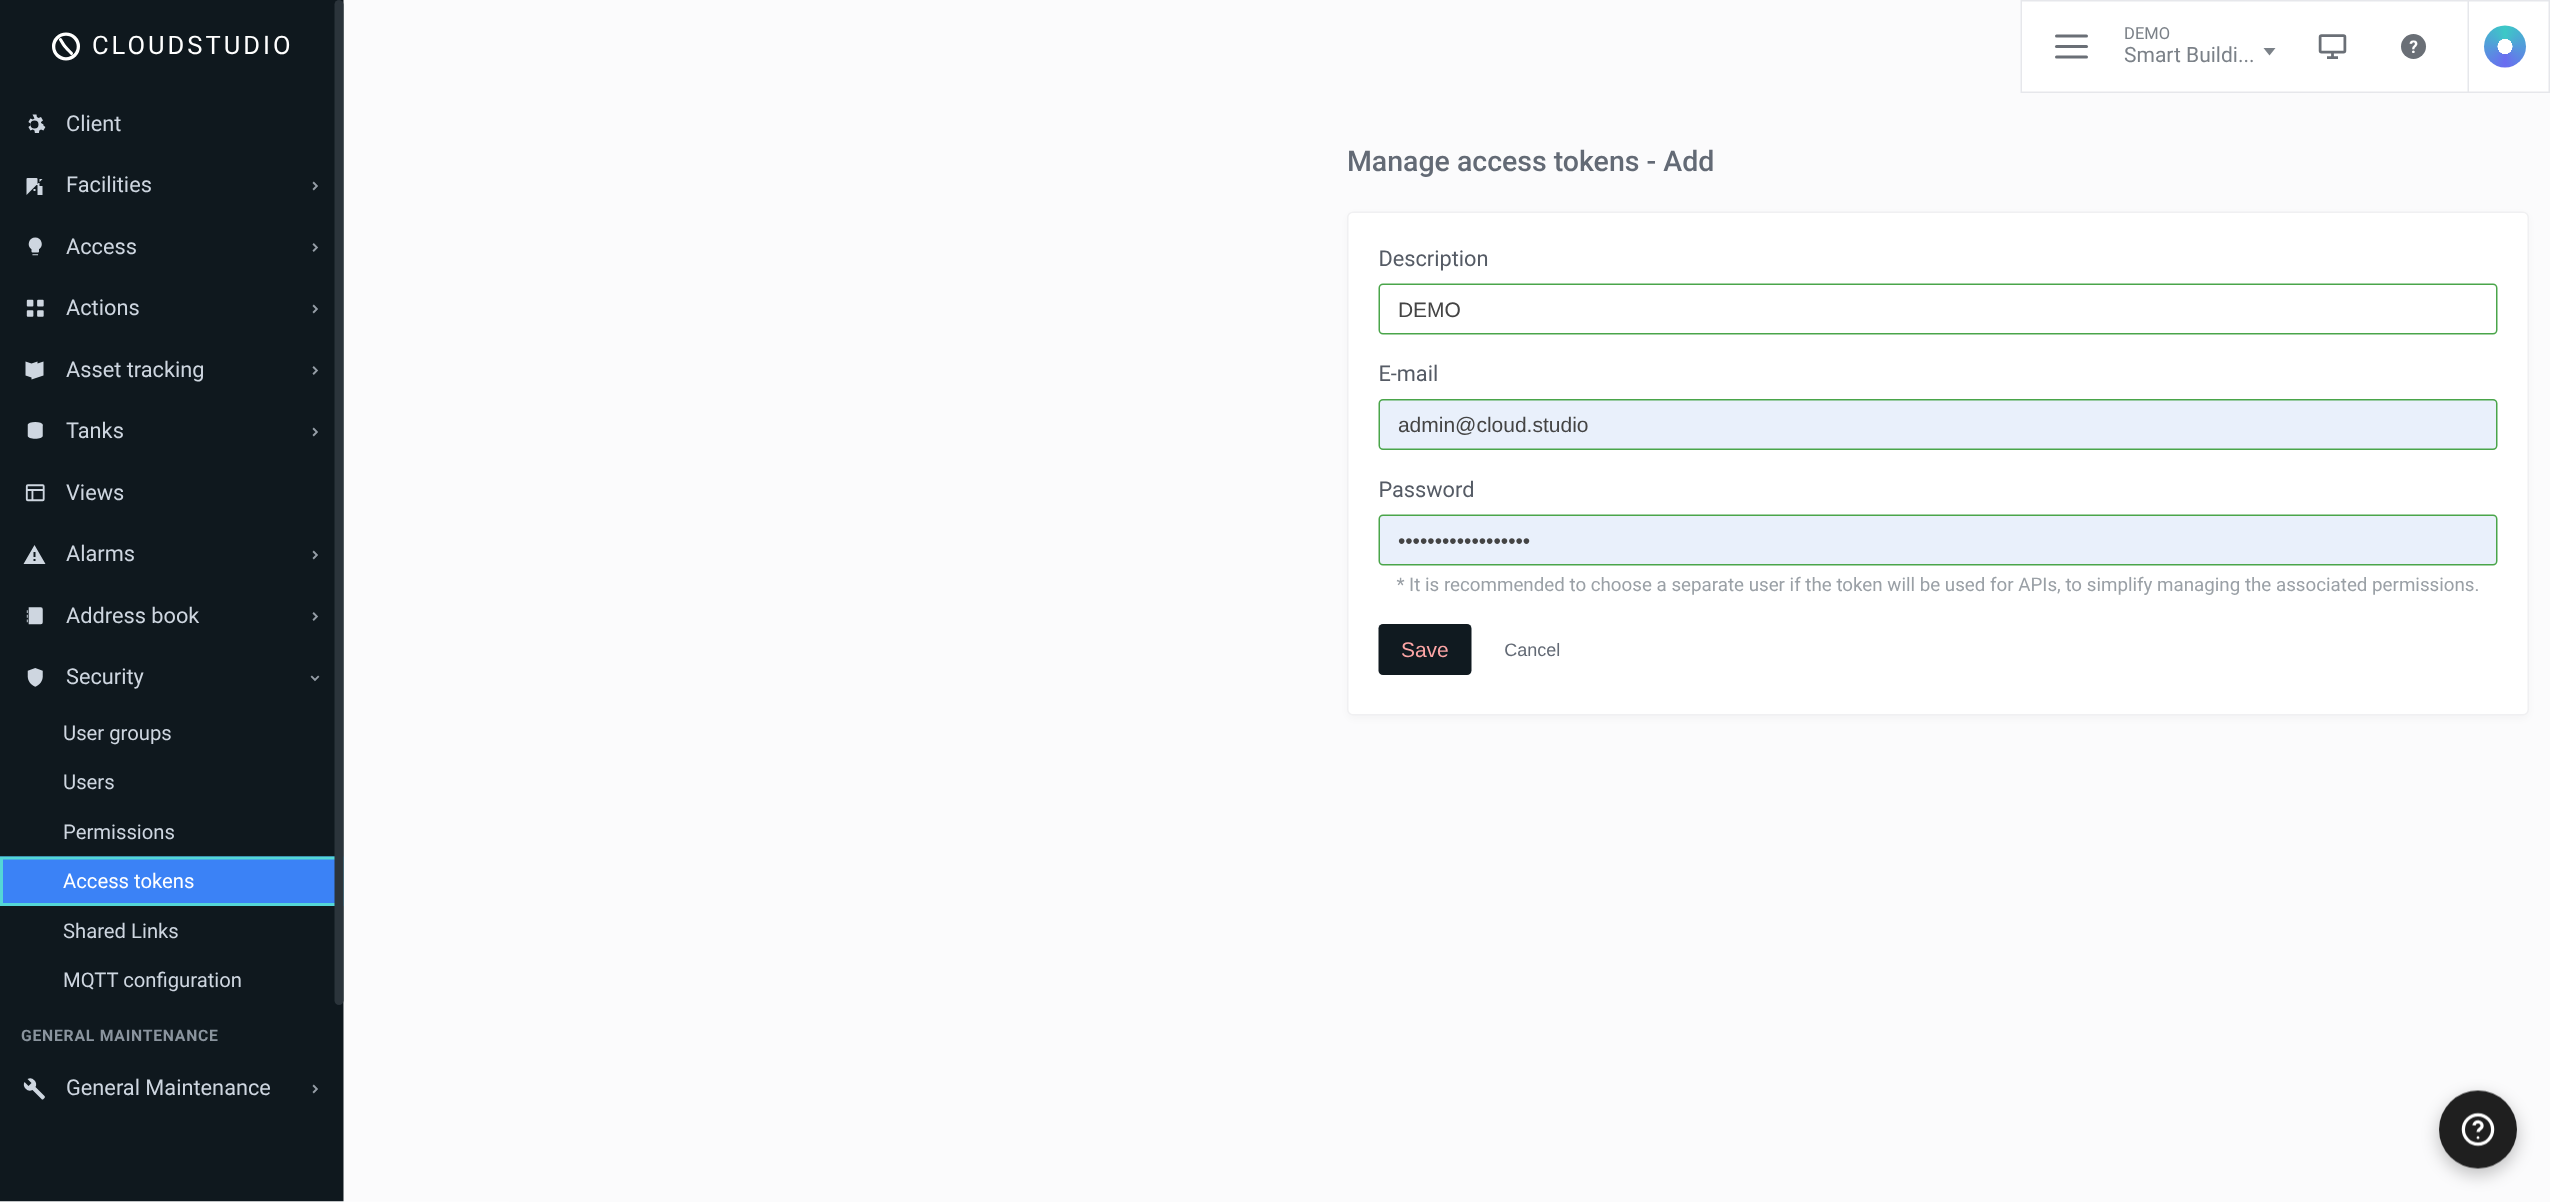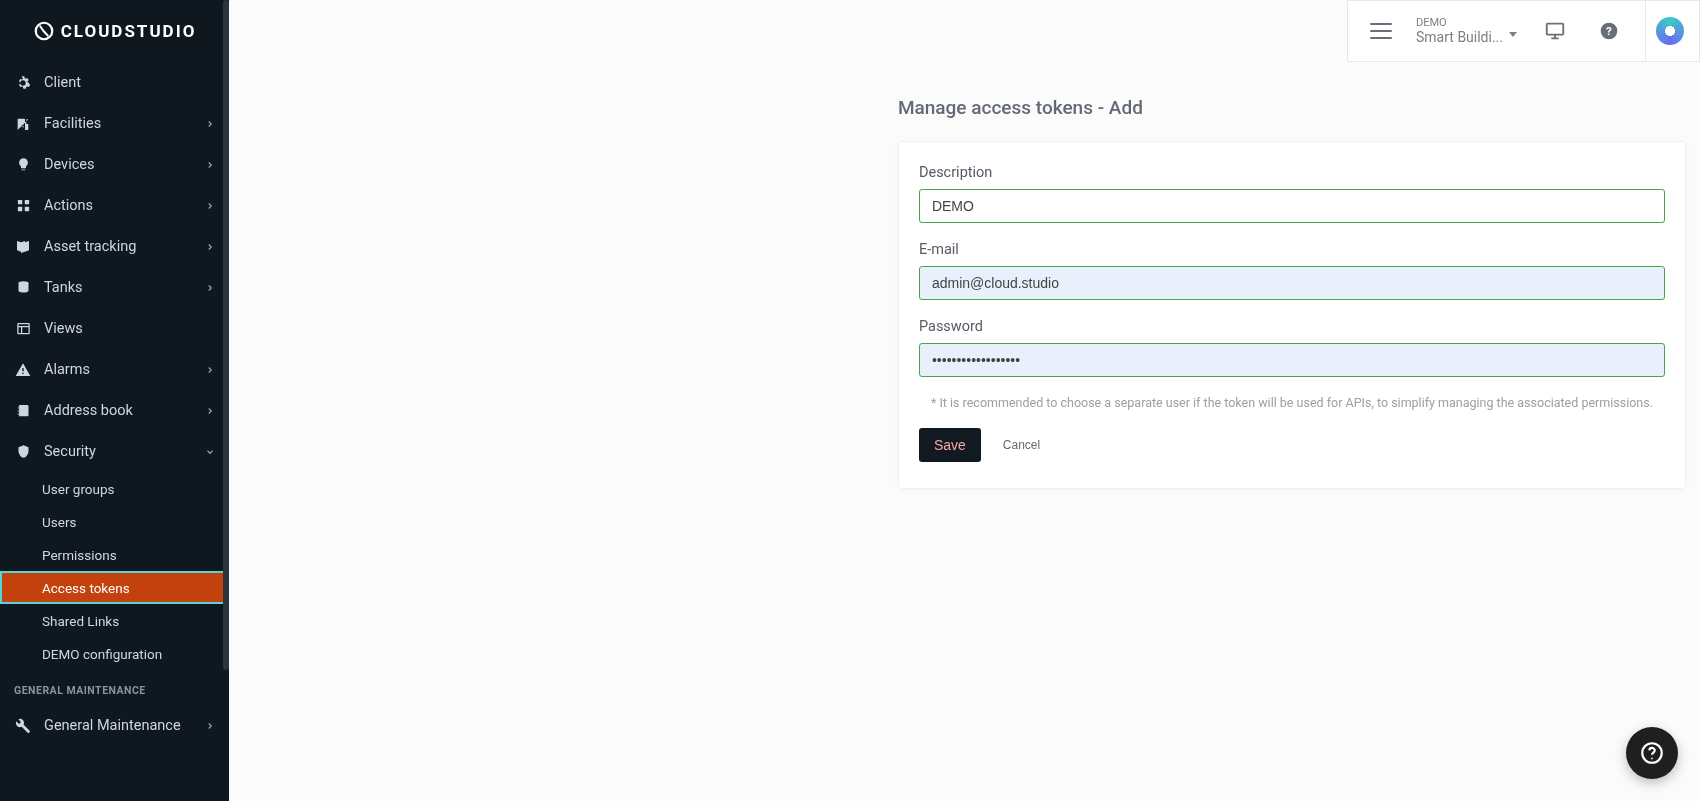--- a/index.html
+++ b/index.html
@@ -17,27 +17,27 @@
   *{box-sizing:border-box;}
   html,body{margin:0;padding:0;height:100%;font-family:-apple-system,BlinkMacSystemFont,"Segoe UI",Roboto,Arial,sans-serif;font-size:14px;color:var(--text);}
   body{display:flex;min-height:801px;width:1700px;overflow:hidden;}
 
   
   .sidebar{width:229px;background:var(--sidebar-bg);color:var(--sidebar-text);display:flex;flex-direction:column;position:relative;flex-shrink:0;}
   .sidebar-scroll-track{position:absolute;top:0;right:0;width:6px;height:100%;}
   .sidebar-scroll-thumb{position:absolute;top:0;right:0;width:6px;height:670px;background:#2b343b;border-radius:3px;}
   .logo{display:flex;align-items:center;justify-content:center;height:62px;gap:6px;}
   .logo svg{flex-shrink:0;}
-  .logo-text{font-weight:700;font-size:17px;letter-spacing:2px;color:#fff;}
+  .logo-text{font-weight:400;font-size:17px;letter-spacing:2px;color:#fff;}
   .nav{flex:1;overflow:hidden;}
   .nav-item{display:flex;align-items:center;height:41px;padding:0 14px 0 14px;cursor:pointer;font-size:14.5px;color:var(--sidebar-text);position:relative;}
   .nav-item .icon{width:18px;height:18px;margin-right:12px;flex-shrink:0;display:flex;align-items:center;justify-content:center;}
   .nav-item .chev{position:absolute;right:14px;top:50%;transform:translateY(-50%);opacity:.7;}
   .nav-sub{padding-left:42px;height:33px;display:flex;align-items:center;font-size:13.5px;color:var(--sidebar-text);cursor:pointer;}
-  .nav-sub.active{outline:2px solid var(--accent-teal);outline-offset:-2px;background:#c2410c;color:#fff;}
+  .nav-sub.active{outline:2px solid var(--accent-teal);outline-offset:-2px;background:#3b82f6;color:#fff;}
   .nav-section-label{padding:14px 14px 8px;font-size:10.5px;letter-spacing:.5px;font-weight:700;color:var(--sidebar-dim);}
 
   
   .main{flex:1;display:flex;flex-direction:column;background:var(--main-bg);min-width:0;align-items:flex-end;}
   .topbar{height:62px;background:#fff;border:1px solid var(--border);display:flex;align-items:center;padding:0 6px 0 18px;gap:10px;}
   .hamburger{width:30px;height:30px;display:flex;flex-direction:column;justify-content:center;gap:5px;cursor:pointer;padding:4px;}
   .hamburger span{height:2px;background:#6a6f76;border-radius:1px;}
   .topbar-spacer{flex:1;}
   .tenant{display:flex;flex-direction:column;align-items:flex-start;margin-right:4px;line-height:1.15;max-width:105px;cursor:pointer;}
   .tenant-top{font-size:11px;color:#7b8188;}
@@ -106,21 +106,21 @@
           </svg>
       </span>
     </div>
 
     <div class="nav-item">
       <span class="icon">
         <svg width="15" height="15" viewBox="0 0 24 24" fill="currentColor">
             <path d="M9 21h6v-1H9v1zm3-19a7 7 0 00-4 12.7V17a1 1 0 001 1h6a1 1 0 001-1v-2.3A7 7 0 0012 2z"></path>
           </svg>
       </span>
-      <span>Devices</span>
+      <span>Access</span>
       <span class="chev">
         <svg width="10" height="10" viewBox="0 0 24 24" fill="none" stroke="currentColor" stroke-width="3">
             <path d="M9 6l6 6-6 6"></path>
           </svg>
       </span>
     </div>
 
     <div class="nav-item">
       <span class="icon">
         <svg width="15" height="15" viewBox="0 0 24 24" fill="currentColor">
@@ -228,21 +228,21 @@
     <div class="nav-sub">
         <span>Permissions</span>
       </div>
     <div class="nav-sub active">
         <span>Access tokens</span>
       </div>
     <div class="nav-sub">
         <span>Shared Links</span>
       </div>
     <div class="nav-sub">
-        <span>DEMO configuration</span>
+        <span>MQTT configuration</span>
       </div>
 
     <div class="nav-section-label">GENERAL MAINTENANCE</div>
 
     <div class="nav-item">
       <span class="icon">
         <svg width="16" height="16" viewBox="0 0 24 24" fill="currentColor">
             <path d="M22 19l-9-9a6 6 0 00-8-8L9 6 6 9 2 5a6 6 0 008 8l9 9a1.4 1.4 0 002 0l1-1a1.4 1.4 0 000-2z"></path>
           </svg>
       </span>
@@ -293,21 +293,21 @@
 
     <div class="card">
       <div class="form-group">
         <label class="form-label">Description</label>
         <input class="form-input" type="text" value="DEMO" style="">
       </div>
       <div class="form-group">
         <label class="form-label">E-mail</label>
         <input class="form-input autofill" type="text" value="admin@cloud.studio" style="">
       </div>
-      <div class="form-group" style="margin-bottom:18px;">
+      <div class="form-group" style="margin-bottom:6px;">
         <label class="form-label">Password</label>
         <input class="form-input autofill" type="text" value="••••••••••••••••••" style="">
       </div>
       <div class="helper">* It is recommended to choose a separate user if the token will be used for APIs, to simplify managing the associated permissions.</div>
       <div class="btn-row">
         <button class="btn-save">Save</button>
         <button class="btn-cancel">Cancel</button>
       </div>
     </div>
   </div>

